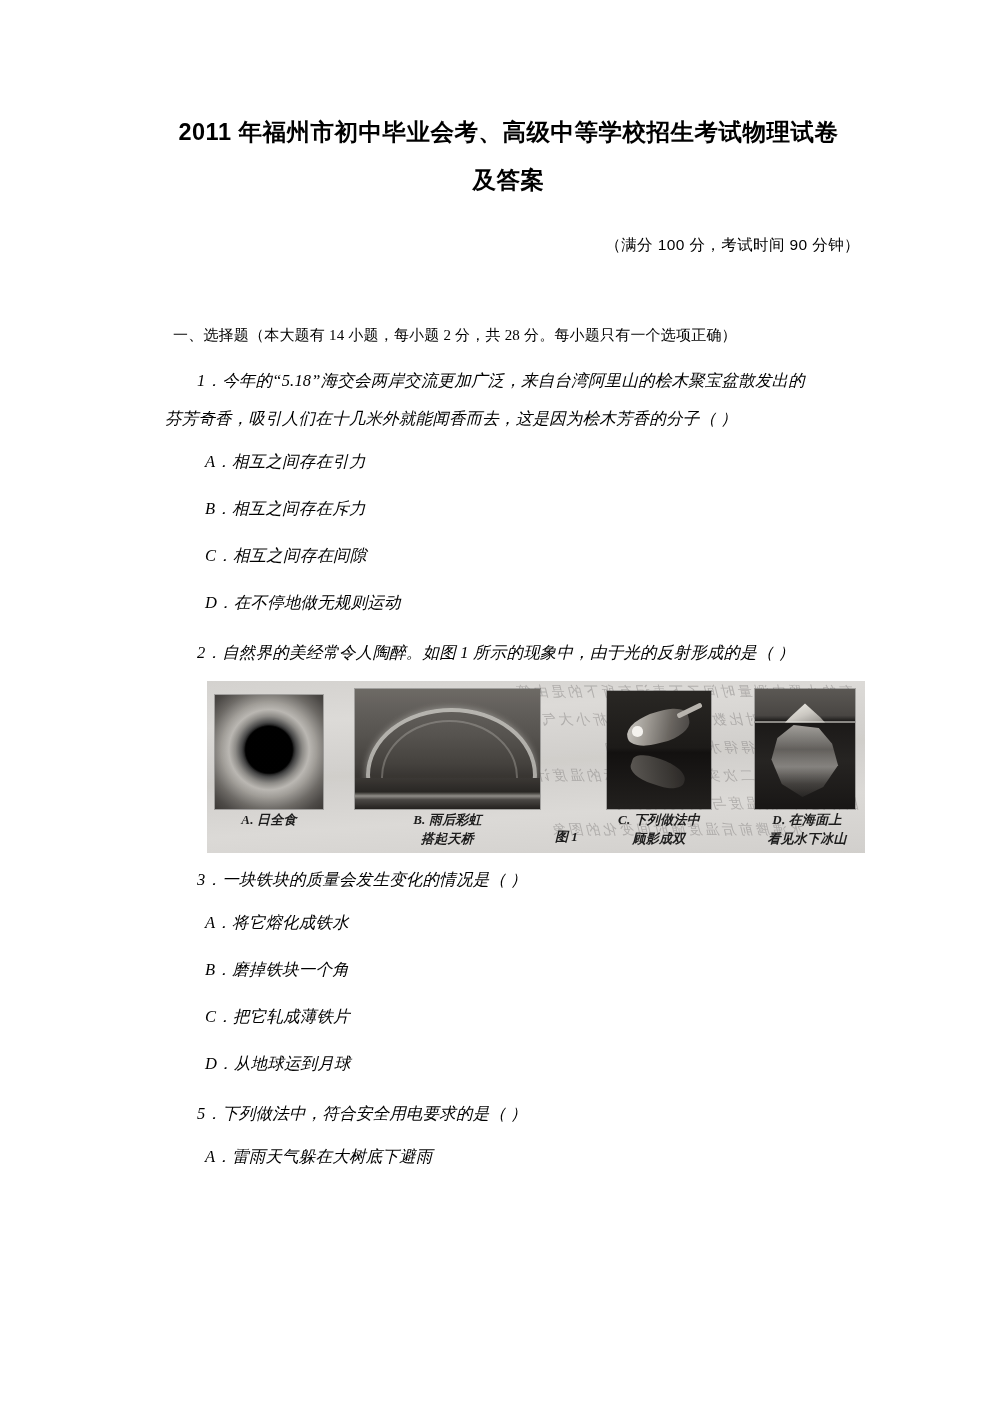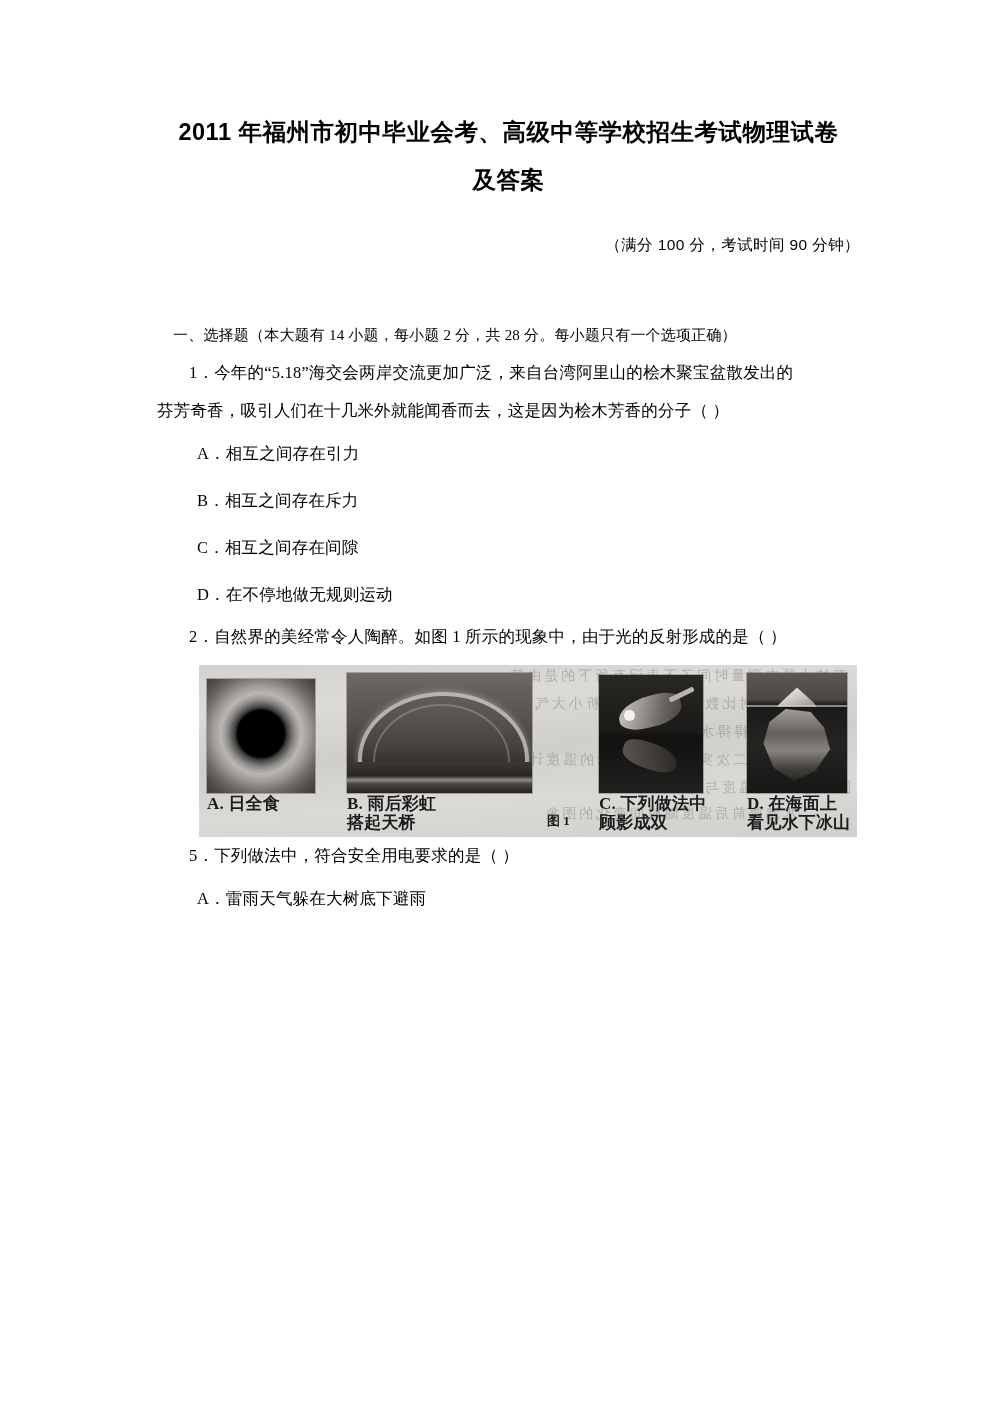--- a/index.html
+++ b/index.html
@@ -56,22 +56,23 @@
   
   .section-head {
     font-size: 15px;
     line-height: 38px;
     margin: 56px 0 0 0;
     padding-left: 16px;
     letter-spacing: 0.2px;
     white-space: nowrap;
   }
   .q-block {
-    margin: 0;
+    margin: 8px;
     padding: 0;
+    font-style: italic;
   }
   .q-stem {
     font-size: 16.5px;
     line-height: 38px;
     margin: 0;
     text-indent: 32px;
     letter-spacing: 0.2px;
   }
   .q-stem.nowrap {
     white-space: nowrap;
@@ -130,24 +131,24 @@
   }
   .panel .pic {
     position: relative;
     overflow: hidden;
     background: #2a2a2a;
     box-shadow: 0 0 0 1px rgba(60,60,60,0.35);
   }
   .panel .cap {
     font-family: "Liberation Serif", "DejaVu Serif", serif;
     font-weight: bold;
-    font-size: 17px;
+    font-size: 13px;
     line-height: 16px;
     color: #1e1e1e;
-    text-align: left;
+    text-align: center;
     margin-top: 3px;
     white-space: nowrap;
     letter-spacing: 0.2px;
   }
 
   
   .p-a { left: 8px; top: 14px; width: 108px; }
   .p-a .pic {
     width: 108px; height: 114px;
     background:
@@ -338,20 +339,27 @@
             <div class="cap cap-d">D. 在海面上</div>
             <div class="cap cap-d">看见水下冰山</div>
           </div>
 
         </div>
 
         <div class="fig-label">图 1</div>
       </div>
     </div>
 
+    <div class="q-block">
+      <div class="q-stem nowrap">3．一块铁块的质量会发生变化的情况是（        ）</div>
+      <div class="q-opt">A．将它熔化成铁水</div>
+      <div class="q-opt">B．磨掉铁块一个角</div>
+      <div class="q-opt">C．把它轧成薄铁片</div>
+      <div class="q-opt">D．从地球运到月球</div>
+    </div>
 
 
     <div class="q-block">
       <div class="q-stem nowrap">5．下列做法中，符合安全用电要求的是（        ）</div>
       <div class="q-opt">A．雷雨天气躲在大树底下避雨</div>
     </div>
 
   </div>
 </div>
 

